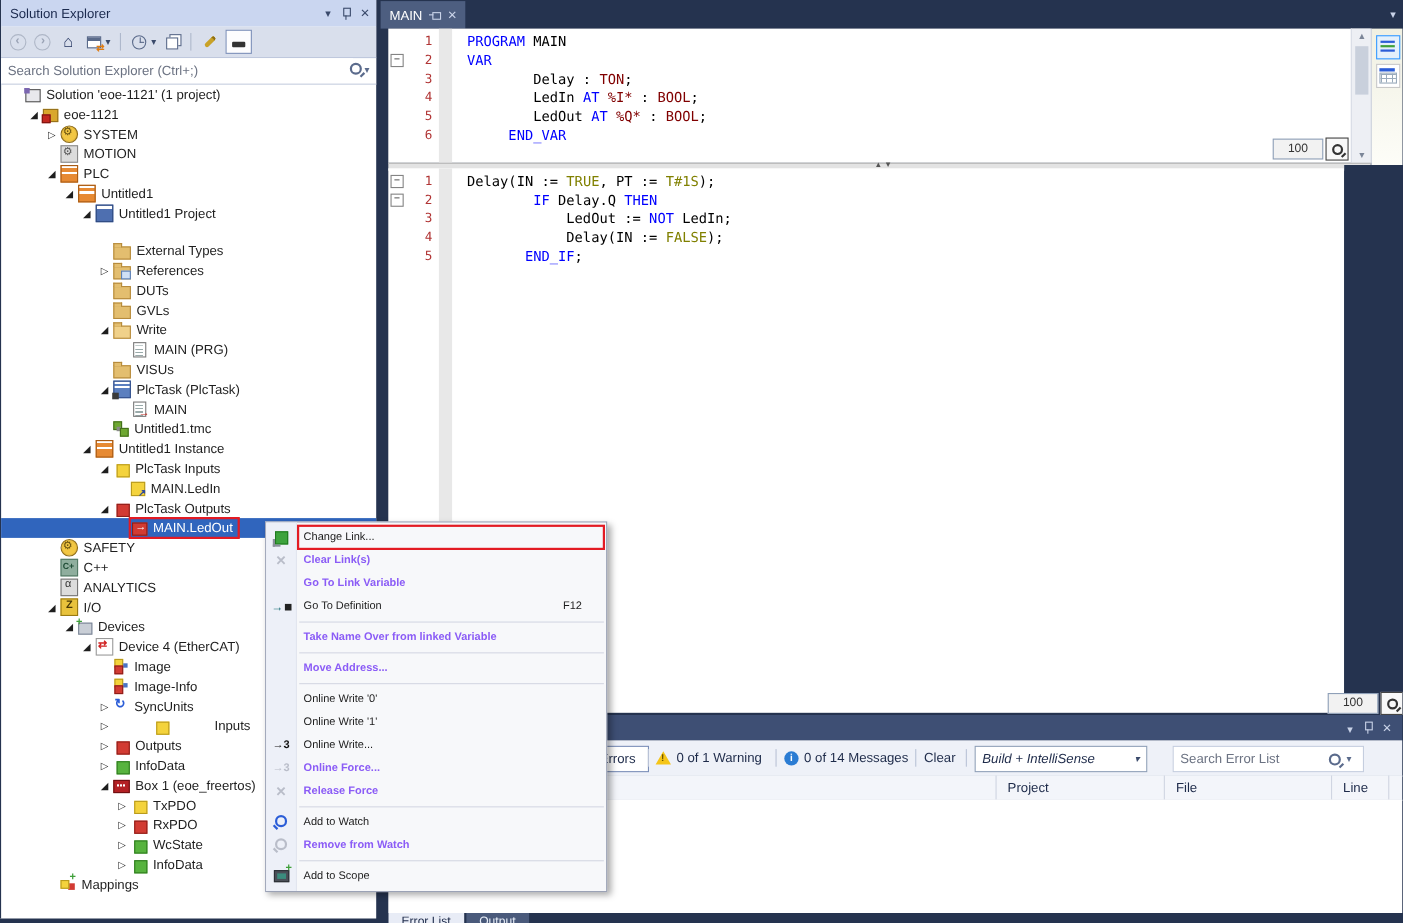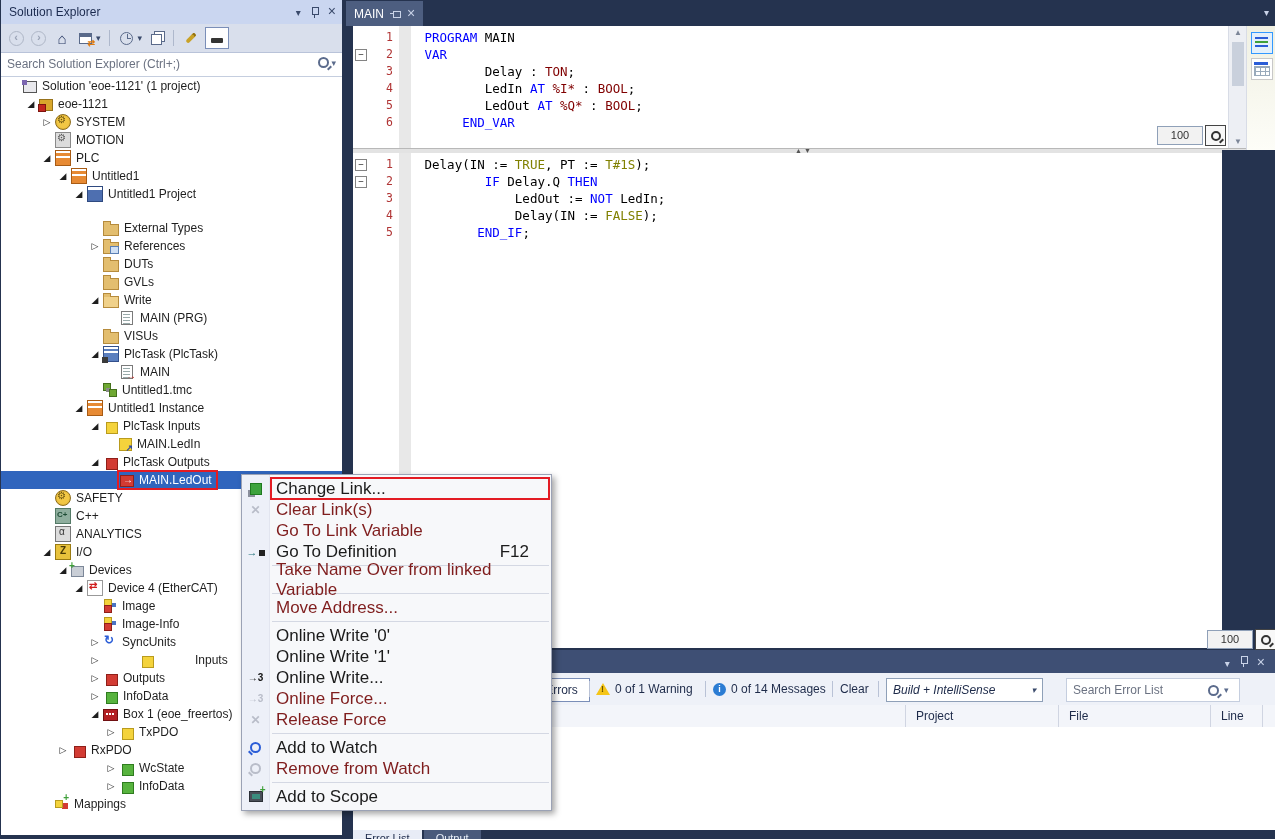--- a/index.html
+++ b/index.html
@@ -175,22 +175,22 @@
   .colcell{position:absolute;top:0;height:22px;line-height:22px;padding-left:10px;border-left:1px solid #D0D5E2;}
   #el-content{left:353px;top:727px;width:922px;height:103px;background:#fff;}
   #el-tabs{left:353px;top:830px;width:922px;height:9px;overflow:hidden;display:flex;}
   .btab{height:22px;font-size:11px;padding:2px 12px 0 12px;}
   .btab.active{background:#E8ECF6;color:#1E2B4A;}
   .btab.idle{background:#4A5A7B;color:#E8EEF8;margin-left:2px;}
 
   
   #ctx-menu{left:241px;top:474px;width:309px;background:#F7F8FA;border:1px solid #9BA2B5;box-shadow:3px 3px 6px rgba(0,0,0,0.35);padding:3px 0;z-index:50;}
   #ctx-menu::before{content:"";position:absolute;left:0;top:0;bottom:0;width:27px;background:#EDF0F8;border-right:1px solid #E2E5EF;}
-  .mitem{position:relative;height:21px;display:flex;align-items:center;font-size:17px;color:#1B1B1B;padding-right:8px;}
-  .mitem.dis{color:#7f1d1d;}
+  .mitem{position:relative;height:21px;display:flex;align-items:center;font-size:10px;color:#1B1B1B;padding-right:8px;}
+  .mitem.dis{color:#8b5cf6;font-weight:bold;}
   .micon{width:27px;flex:none;display:flex;align-items:center;justify-content:center;position:relative;z-index:1;}
   .mlabel{padding-left:7px;flex:1;}
   .mshort{padding-right:14px;}
   .msep{height:1px;background:#D4D8E3;margin:3px 2px 3px 30px;}
   .mitem.redbox::after{content:"";position:absolute;left:28px;right:1px;top:-1px;bottom:-1px;border:2px solid #E31B23;pointer-events:none;}
   
   .mi-chglink{width:10px;height:10px;background:#3DA33D;border:1px solid #1F7A1F;position:relative;}
   .mi-chglink::after{content:"";position:absolute;left:-3px;bottom:-3px;width:5px;height:5px;border-left:2px solid #8A8F9C;border-bottom:2px solid #8A8F9C;}
   .mi-x{color:#B9BDC9;font-weight:bold;font-size:12px;}
   .mi-x::before{content:"✕";}
@@ -417,21 +417,21 @@
       <div class="trow" style="padding-left: 86px;">
         <span class="exp o"></span>
         <span class="ticon i-box"></span>
         <span class="tlabel">Box 1 (eoe_freertos)</span>
       </div>
       <div class="trow" style="padding-left: 102px;">
         <span class="exp c"></span>
         <span class="ticon i-inputs"></span>
         <span class="tlabel">TxPDO</span>
       </div>
-      <div class="trow" style="padding-left: 54px;">
+      <div class="trow" style="padding-left: 102px;">
         <span class="exp c"></span>
         <span class="ticon i-outputs"></span>
         <span class="tlabel">RxPDO</span>
       </div>
       <div class="trow" style="padding-left: 102px;">
         <span class="exp c"></span>
         <span class="ticon i-infodata"></span>
         <span class="tlabel">WcState</span>
       </div>
       <div class="trow" style="padding-left: 102px;">

